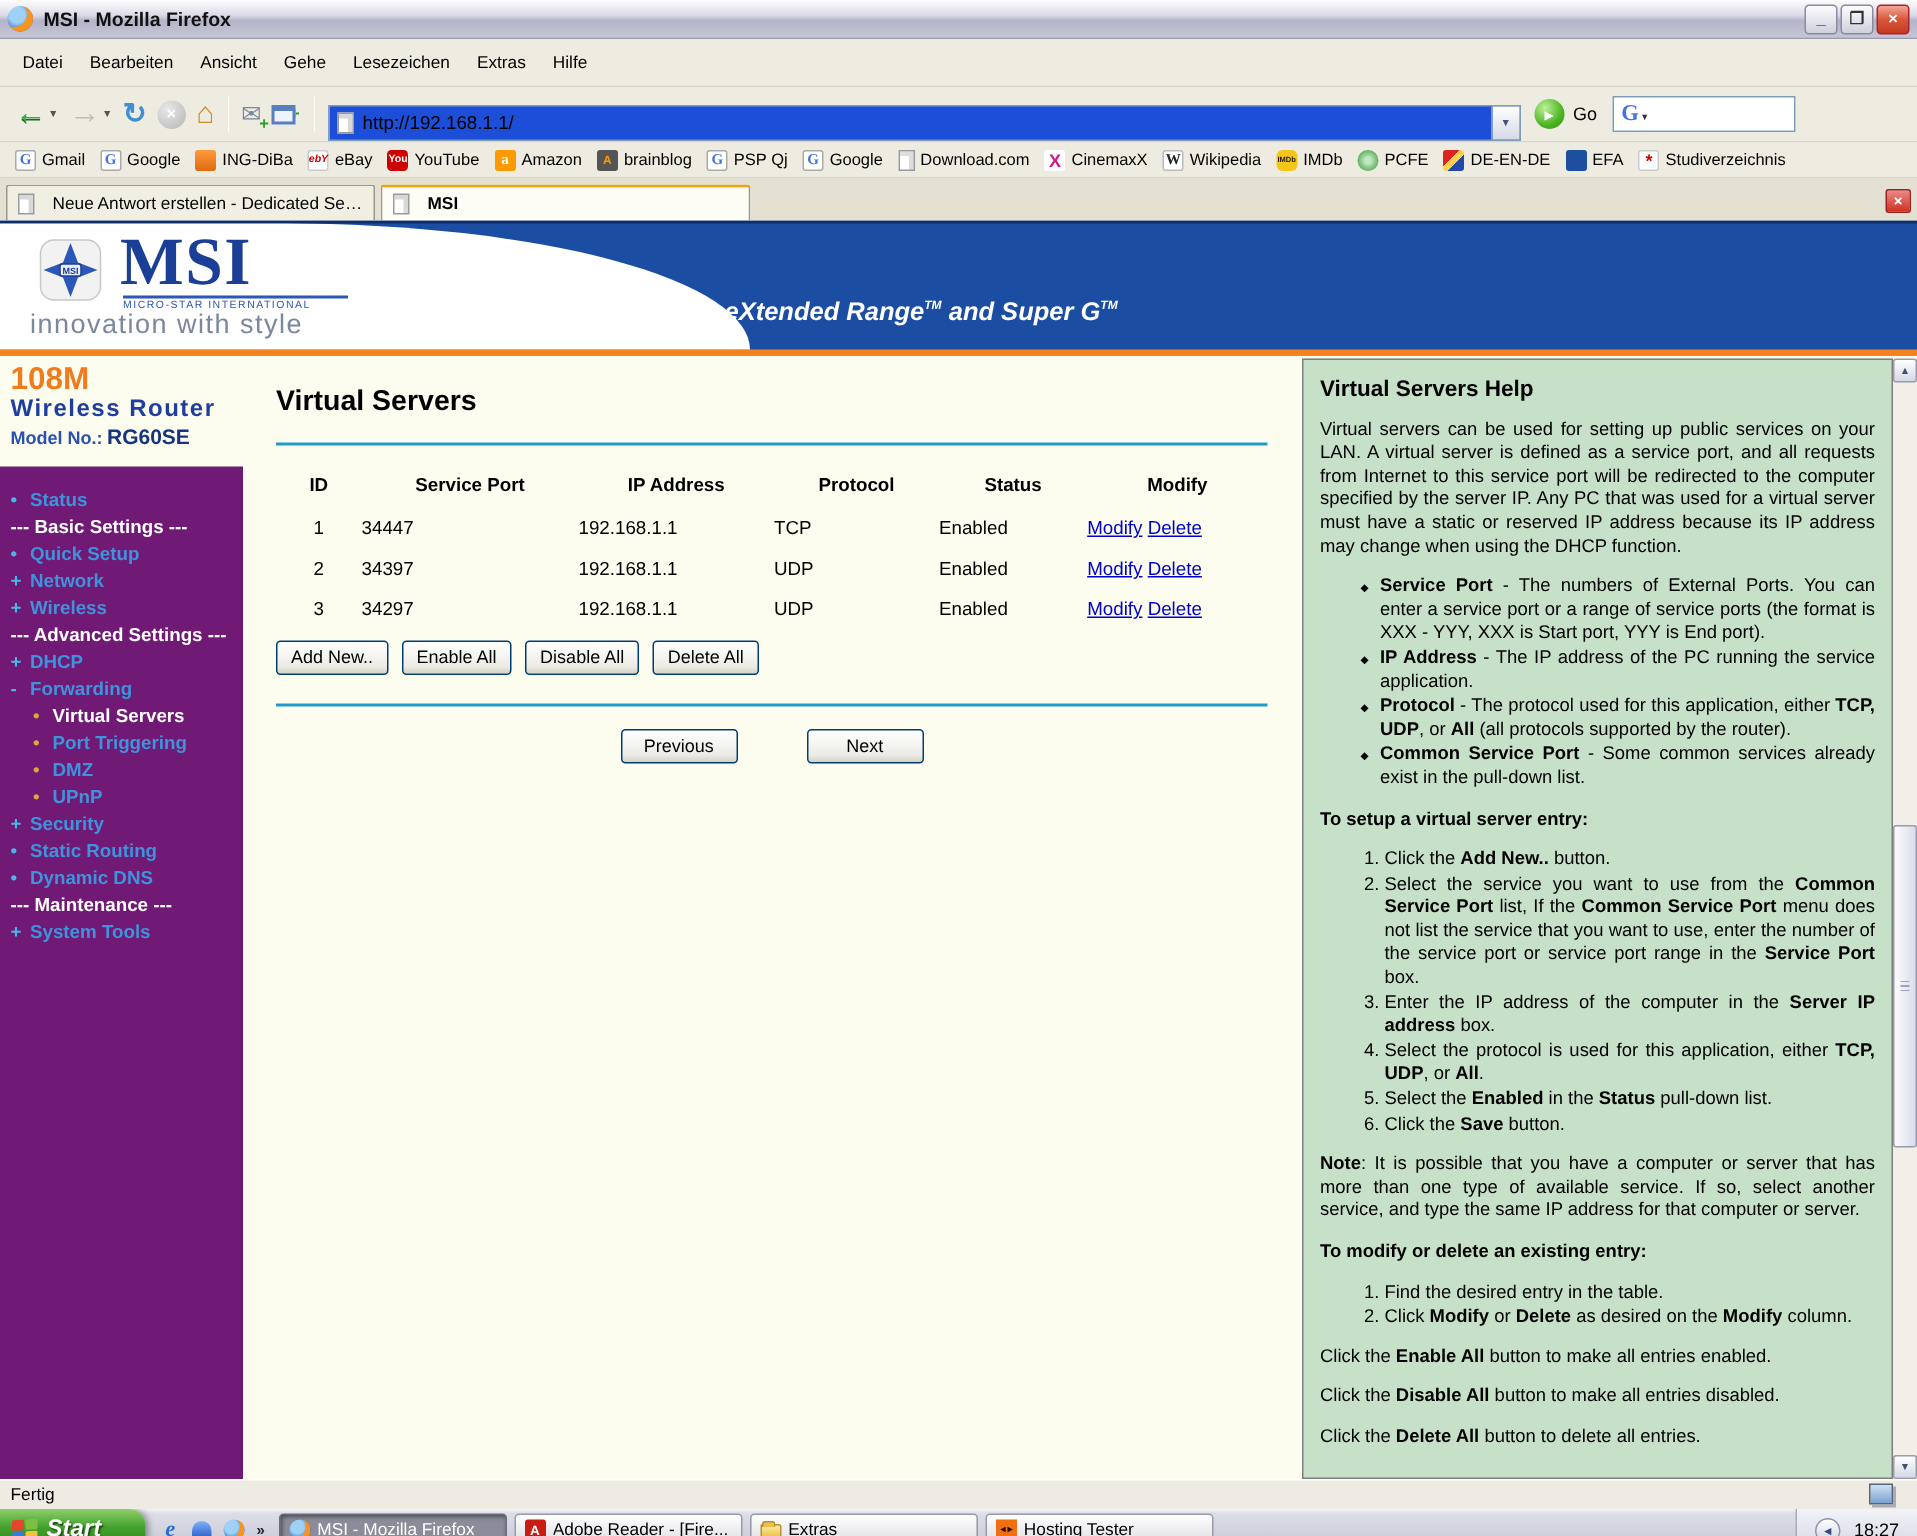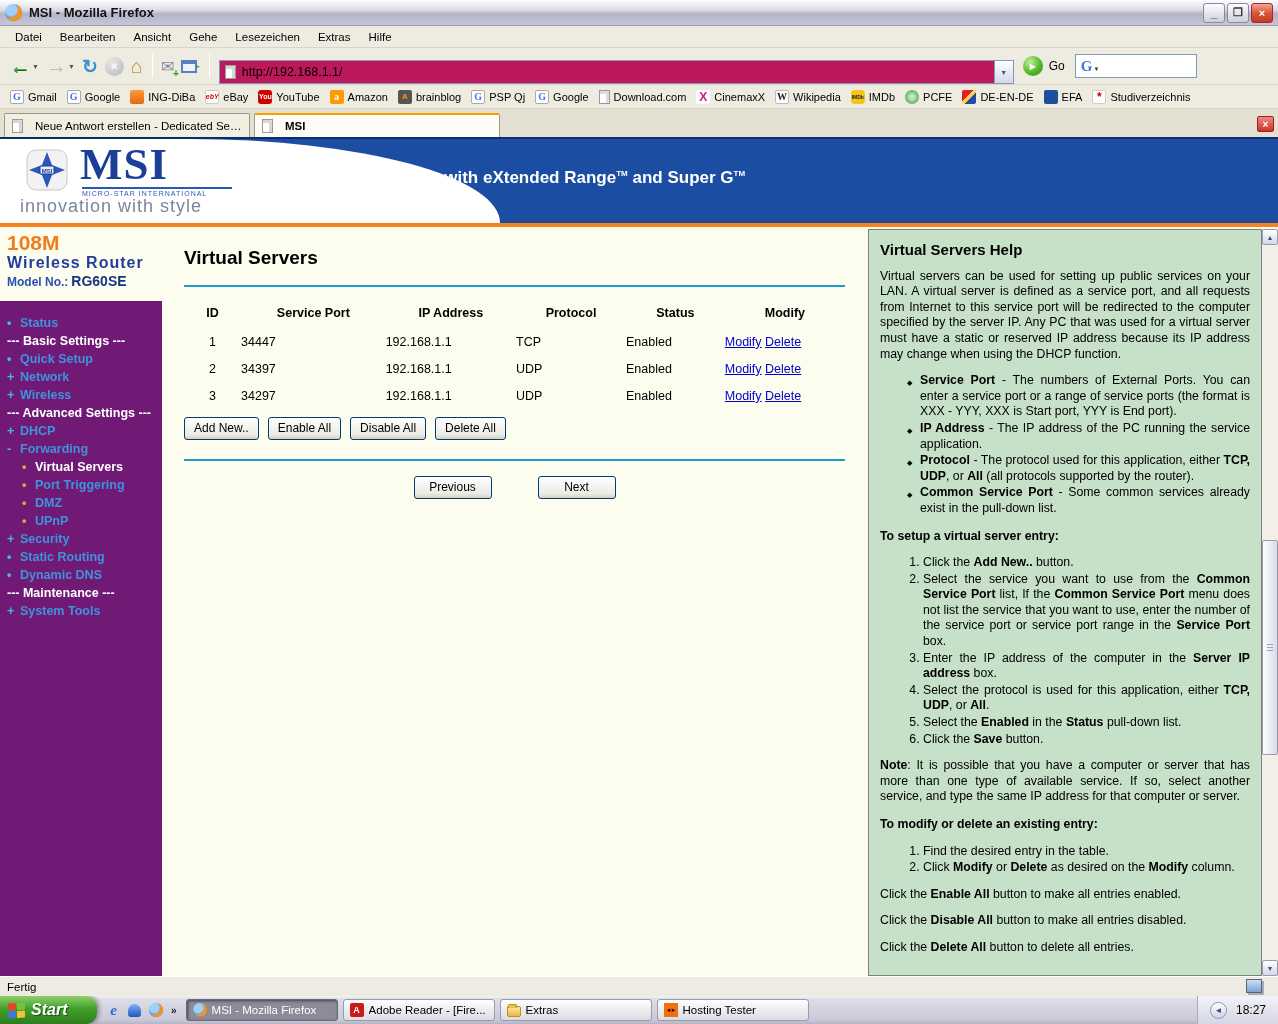--- a/index.html
+++ b/index.html
@@ -9,36 +9,36 @@
     font-family:"Liberation Sans", sans-serif;
     background:#ece9d8; font-size:12px; color:#000;
   }
   
   .titlebar { height:26px; background:linear-gradient(#fdfdfe,#dcdce8 40%,#b4b4ca 55%,#c6c6d6); display:flex; align-items:center; padding:0 5px; border-bottom:1px solid #9b9bb0; }
   .ff-icon { width:17px; height:17px; border-radius:50%; background:radial-gradient(circle at 38% 35%, #9fd0f5 0 35%, #2a6fc9 70%); box-shadow:inset -4px -3px 0 #f7931e; }
   .tb-title { font-weight:bold; font-size:13px; margin-left:7px; flex:1; color:#111; }
   .wbtn { width:22px; height:20px; margin-left:2px; border:1px solid #8a8aa0; border-radius:3px; display:flex; align-items:center; justify-content:center; font-size:11px; font-weight:bold; background:linear-gradient(#fdfdfe,#cfcfdd); color:#333; }
   .wbtn.close { background:linear-gradient(#f2a696,#d9563a 50%,#c23c20); color:#fff; border-color:#a23; }
   
-  .menubar { height:22px; background:#eeece1; display:flex; align-items:center; padding-left:6px; border-bottom:1px solid #d9d6c9; }
+  .menubar { height:32px; background:#eeece1; display:flex; align-items:center; padding-left:6px; border-bottom:1px solid #d9d6c9; }
   .menu-item { font-size:11.5px; padding:3px 9px; }
   
   .navbar { height:37px; background:#eeece1; display:flex; align-items:center; padding:0 7px; border-bottom:1px solid #d9d6c9; }
   .nbtn { height:30px; display:flex; align-items:center; justify-content:center; padding:0 3px; margin-right:1px; }
   .arrow-back { color:#3fae49; font-size:21px; font-weight:bold; text-shadow:0 1px 0 #1a6a22; }
   .arrow-fwd { color:#bdbdbd; font-size:21px; font-weight:bold; }
   .caret-s { font-size:7px; color:#555; margin-left:1px; }
   .reload-g { color:#3f8fd4; font-size:19px; font-weight:bold; }
   .stop-g { width:19px; height:19px; border-radius:50%; background:radial-gradient(circle at 35% 30%, #e8e8e8,#b5b5b5); color:#fff; font-size:11px; font-weight:bold; display:flex; align-items:center; justify-content:center; }
   .home-g { color:#c9912e; font-size:20px; }
   .sep { width:1px; height:24px; background:#c9c6b8; border-right:1px solid #fff; margin:0 5px; }
   .mail-g { color:#7d87a0; font-size:16px; position:relative; }
   .plus-b { position:absolute; right:-5px; bottom:-3px; color:#2ca02c; font-weight:bold; font-size:11px; }
   .newwin-g { width:16px; height:13px; border:2px solid #5a7fc0; border-top:4px solid #5a7fc0; background:#eef4ff; position:relative; }
-  .urlbox { width:795px; height:24px; background:#be185d; border:1px solid #7f9db9; display:flex; align-items:center; padding-left:5px; margin-left:4px;margin-top:12px; }
+  .urlbox { width:795px; height:24px; background:#1d4ed8; border:1px solid #7f9db9; display:flex; align-items:center; padding-left:5px; margin-left:4px;margin-top:12px; }
   .pageicon { width:11px; height:14px; background:#fff; border:1px solid #9a9a9a; box-shadow:inset -3px 3px 0 #d8d8d8; margin-right:6px; }
   .url-text { font-size:12.5px; }
   .url-drop { margin-left:auto; width:19px; height:22px; background:linear-gradient(#fefefe,#d5d9e6); border-left:1px solid #7f9db9; display:flex; align-items:center; justify-content:center; font-size:7px; color:#44507a; }
   .go-circle { width:20px; height:20px; border-radius:50%; margin-left:9px; background:radial-gradient(circle at 35% 30%, #bdf09a,#4bb520 60%,#2e8f12); display:flex; align-items:center; justify-content:center; color:#fff; font-size:8px; }
   .go-label { font-size:12px; margin:0 10px 0 6px; }
   .searchbox { width:122px; height:24px; background:#fff; border:1px solid #7f9db9; display:flex; align-items:center; padding-left:5px; }
   .g-logo { font-family:"Liberation Serif", serif; font-weight:bold; font-size:15px; color:#4374e0; }
   .g-caret { font-size:6px; color:#333; margin-left:1px; margin-top:6px; }
   
   .bookmarksbar { height:24px; background:#eeece1; display:flex; align-items:center; padding-left:5px; border-bottom:1px solid #d9d6c9; white-space:nowrap; }
@@ -66,21 +66,21 @@
   .tab-label { overflow:hidden; text-overflow:ellipsis; }
   .tabclose { margin-left:auto; margin-bottom:5px; width:17px; height:16px; background:linear-gradient(#e88,#c32); border:1px solid #922; border-radius:2px; color:#fff; font-size:10px; font-weight:bold; display:flex; align-items:center; justify-content:center; }
   
   .viewport { height:839px; background:#fcfdef; display:flex; flex-direction:column; overflow:hidden; }
   .banner { height:90px; background:#1b4ea2; border-top:2px solid #0d2d6b; border-bottom:4px solid #f5821f; position:relative; flex:none; }
   .logo-card { position:absolute; left:0; top:0; width:500px; height:84px; background:#fff; border-top-right-radius:310px 84px; }
   .logo-star { position:absolute; left:26px; top:10px; width:42px; height:42px; }
   .msi-word { position:absolute; left:80px; top:2px; font-family:"Liberation Serif",serif; font-weight:bold; font-size:45px; line-height:46px; color:#1b3f97; letter-spacing:1px; }
   .msi-sub { position:absolute; left:82px; top:48px; width:150px; font-size:7px; color:#2b57b8; letter-spacing:1px; border-top:2px solid #2b57b8; padding-top:1px; }
   .tagline { position:absolute; left:20px; top:57px; font-size:18px; color:#7a879e; letter-spacing:1px; }
-  .banner-headline { position:absolute; left:263px; top:29px; color:#fff; font-weight:bold; font-size:17px; white-space:nowrap; }
+  .banner-headline { position:absolute; left:263px; top:49px; color:#fff; font-weight:bold; font-size:17px; white-space:nowrap;font-style:italic; }
   .tm { font-size:8px; vertical-align:7px; }
   .content-row { flex:1; display:flex; overflow:hidden; }
   
   .sidebar { width:162px; flex:none; display:flex; flex-direction:column; }
   .side-head { height:74px; background:#fcfdef; padding:5px 0 16px 7px; }
   .sh-108m { color:#f07c1e; font-weight:bold; font-size:21px; line-height:21px; }
   .sh-prod { color:#1f3e9e; font-weight:bold; font-size:16px; letter-spacing:1px; line-height:20px; }
   .sh-model { font-size:12px; color:#2b50b4; font-weight:bold; }
   .sh-model .mno { color:#16357e; font-size:14px; margin-left:3px; }
   .side-nav { flex:1; background:#701a75; padding:13px 0 0 7px; }

